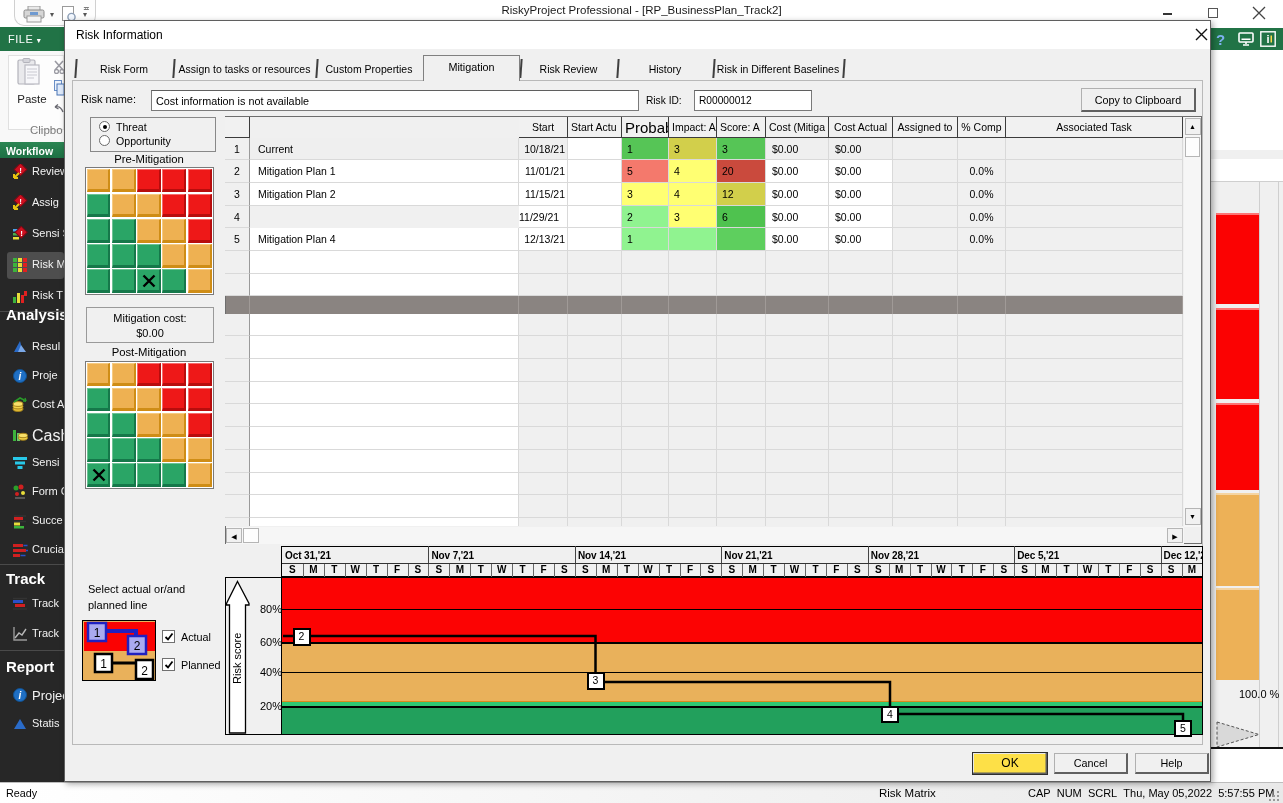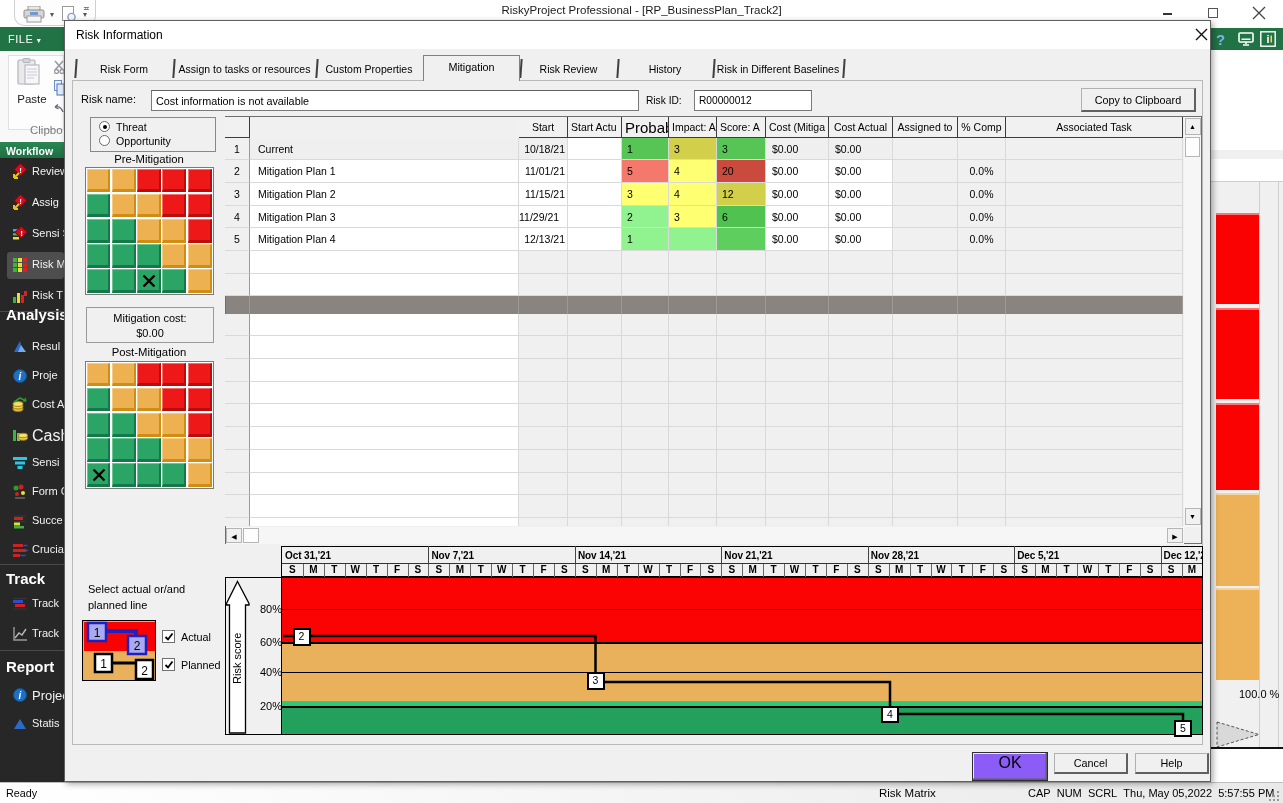--- a/index.html
+++ b/index.html
@@ -369,21 +369,20 @@
 <div class="cell" style="z-index:5;left:568px;top:182.9px;width:54px;height:22.7px;background:#ffffff;border-right:1px solid #d9d9d9;border-bottom:1px solid #d9d9d9;text-align:left;padding-left:4px;font-size:10.5px;line-height:22.7px;"></div>
 <div class="cell" style="z-index:5;left:622px;top:182.9px;width:47px;height:22.7px;background:#ffff72;border-right:1px solid #d9d9d9;border-bottom:1px solid #d9d9d9;text-align:left;padding-left:5px;font-size:10.5px;line-height:22.7px;">3</div>
 <div class="cell" style="z-index:5;left:669px;top:182.9px;width:48px;height:22.7px;background:#ffff72;border-right:1px solid #d9d9d9;border-bottom:1px solid #d9d9d9;text-align:left;padding-left:5px;font-size:10.5px;line-height:22.7px;">4</div>
 <div class="cell" style="z-index:5;left:717px;top:182.9px;width:49px;height:22.7px;background:#d2cf4b;border-right:1px solid #d9d9d9;border-bottom:1px solid #d9d9d9;text-align:left;padding-left:5px;font-size:10.5px;line-height:22.7px;">12</div>
 <div class="cell" style="z-index:5;left:766px;top:182.9px;width:63px;height:22.7px;background:#ffffff;border-right:1px solid #d9d9d9;border-bottom:1px solid #d9d9d9;text-align:left;padding-left:6px;font-size:10.5px;line-height:22.7px;">$0.00</div>
 <div class="cell" style="z-index:5;left:829px;top:182.9px;width:64px;height:22.7px;background:#ffffff;border-right:1px solid #d9d9d9;border-bottom:1px solid #d9d9d9;text-align:left;padding-left:6px;font-size:10.5px;line-height:22.7px;">$0.00</div>
 <div class="cell" style="z-index:5;left:893px;top:182.9px;width:65px;height:22.7px;background:#f0f0f0;border-right:1px solid #d9d9d9;border-bottom:1px solid #d9d9d9;text-align:left;padding-left:4px;font-size:10.5px;line-height:22.7px;"></div>
 <div class="cell" style="z-index:5;left:958px;top:182.9px;width:48px;height:22.7px;background:#f0f0f0;border-right:1px solid #d9d9d9;border-bottom:1px solid #d9d9d9;text-align:center;font-size:10.5px;line-height:22.7px;">0.0%</div>
 <div class="cell" style="z-index:5;left:1006px;top:182.9px;width:177px;height:22.7px;background:#f0f0f0;border-right:1px solid #d9d9d9;border-bottom:1px solid #d9d9d9;text-align:left;padding-left:4px;font-size:10.5px;line-height:22.7px;"></div>
 <div class="cell" style="z-index:5;left:225px;top:205.6px;width:25px;height:22.7px;background:#f0f0f0;border-right:1px solid #9a9a9a;border-bottom:1px solid #d9d9d9;text-align:center;font-size:10.5px;line-height:22.7px;">4</div>
-<div class="cell" style="z-index:5;left:250px;top:205.6px;width:269px;height:22.7px;background:#ffffff;border-right:1px solid #d9d9d9;border-bottom:1px solid #d9d9d9;text-align:left;padding-left:8px;font-size:10.5px;line-height:22.7px;">Mitigation Plan 3</div>
 <div class="cell" style="z-index:5;left:519px;top:205.6px;width:49px;height:22.7px;background:#ffffff;border-right:1px solid #d9d9d9;border-bottom:1px solid #d9d9d9;padding-right:2px;font-size:10.5px;line-height:22.7px;">11/29/21</div>
 <div class="cell" style="z-index:5;left:568px;top:205.6px;width:54px;height:22.7px;background:#ffffff;border-right:1px solid #d9d9d9;border-bottom:1px solid #d9d9d9;text-align:left;padding-left:4px;font-size:10.5px;line-height:22.7px;"></div>
 <div class="cell" style="z-index:5;left:622px;top:205.6px;width:47px;height:22.7px;background:#90f390;border-right:1px solid #d9d9d9;border-bottom:1px solid #d9d9d9;text-align:left;padding-left:5px;font-size:10.5px;line-height:22.7px;">2</div>
 <div class="cell" style="z-index:5;left:669px;top:205.6px;width:48px;height:22.7px;background:#ffff72;border-right:1px solid #d9d9d9;border-bottom:1px solid #d9d9d9;text-align:left;padding-left:5px;font-size:10.5px;line-height:22.7px;">3</div>
 <div class="cell" style="z-index:5;left:717px;top:205.6px;width:49px;height:22.7px;background:#4fc24f;border-right:1px solid #d9d9d9;border-bottom:1px solid #d9d9d9;text-align:left;padding-left:5px;font-size:10.5px;line-height:22.7px;">6</div>
 <div class="cell" style="z-index:5;left:766px;top:205.6px;width:63px;height:22.7px;background:#ffffff;border-right:1px solid #d9d9d9;border-bottom:1px solid #d9d9d9;text-align:left;padding-left:6px;font-size:10.5px;line-height:22.7px;">$0.00</div>
 <div class="cell" style="z-index:5;left:829px;top:205.6px;width:64px;height:22.7px;background:#ffffff;border-right:1px solid #d9d9d9;border-bottom:1px solid #d9d9d9;text-align:left;padding-left:6px;font-size:10.5px;line-height:22.7px;">$0.00</div>
 <div class="cell" style="z-index:5;left:893px;top:205.6px;width:65px;height:22.7px;background:#f0f0f0;border-right:1px solid #d9d9d9;border-bottom:1px solid #d9d9d9;text-align:left;padding-left:4px;font-size:10.5px;line-height:22.7px;"></div>
 <div class="cell" style="z-index:5;left:958px;top:205.6px;width:48px;height:22.7px;background:#f0f0f0;border-right:1px solid #d9d9d9;border-bottom:1px solid #d9d9d9;text-align:center;font-size:10.5px;line-height:22.7px;">0.0%</div>
 <div class="cell" style="z-index:5;left:1006px;top:205.6px;width:177px;height:22.7px;background:#f0f0f0;border-right:1px solid #d9d9d9;border-bottom:1px solid #d9d9d9;text-align:left;padding-left:4px;font-size:10.5px;line-height:22.7px;"></div>
@@ -716,15 +715,15 @@
 <div class="abs" style="z-index:5;left:162px;top:630px;width:13px;height:13px;background:#fff;border:1px solid #707070;"></div>
 <svg class="abs" style="z-index:5;left:163.5px;top:631.5px;" width="10" height="10" viewBox="0 0 10 10">
       <path d="M1.5 5 L4 7.5 L8.5 1.5" fill="none" stroke="#000" stroke-width="1.8"></path>
     </svg>
 <div class="abs" style="z-index:5;left:181px;top:631px;font-size:10.8px;">Actual</div>
 <div class="abs" style="z-index:5;left:162px;top:658px;width:13px;height:13px;background:#fff;border:1px solid #707070;"></div>
 <svg class="abs" style="z-index:5;left:163.5px;top:659.5px;" width="10" height="10" viewBox="0 0 10 10">
       <path d="M1.5 5 L4 7.5 L8.5 1.5" fill="none" stroke="#000" stroke-width="1.8"></path>
     </svg>
 <div class="abs" style="z-index:5;left:181px;top:659px;font-size:10.8px;">Planned</div>
-<div class="abs" style="z-index:5;left:972px;top:752px;width:76px;height:29px;background:#8b5cf6;border:1.5px solid #2f2f2f;box-shadow:inset -1.5px -1.5px 0 #606060,inset 1px 1px 0 #e8e8e8;text-align:center;font-size:16px;line-height:20px;">OK</div>
+<div class="abs" style="z-index:5;left:972px;top:752px;width:76px;height:23px;background:#fde047;border:1.5px solid #2f2f2f;box-shadow:inset -1.5px -1.5px 0 #606060,inset 1px 1px 0 #e8e8e8;text-align:center;font-size:12px;line-height:20px;">OK</div>
 <div class="btn" style="z-index:5;left:1054px;top:753px;width:74px;height:21px;line-height:19px;">Cancel</div>
 <div class="btn" style="z-index:5;left:1135px;top:753px;width:74px;height:21px;line-height:19px;">Help</div>
 </div>
 </body></html>

